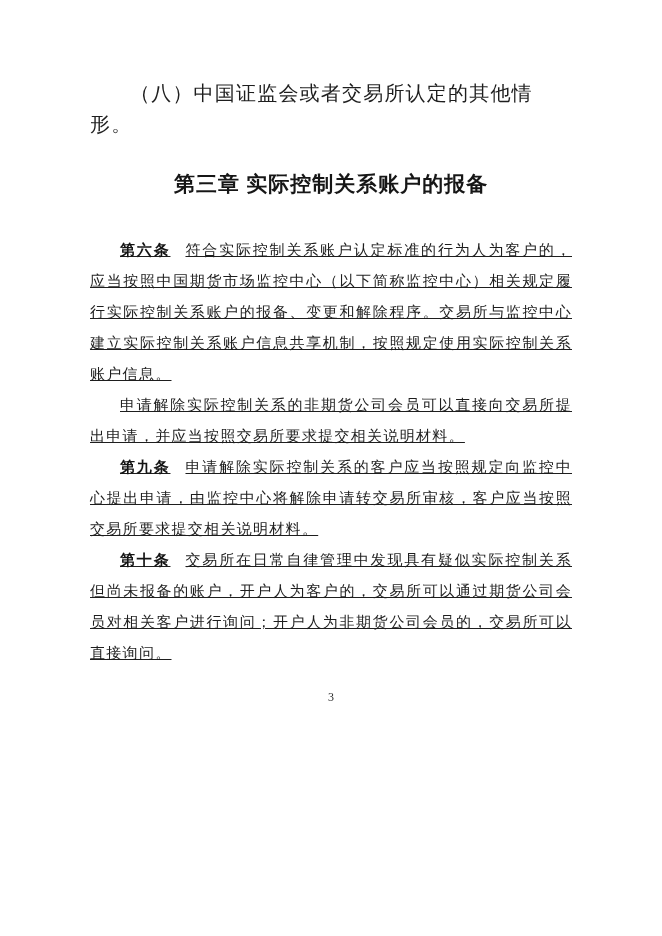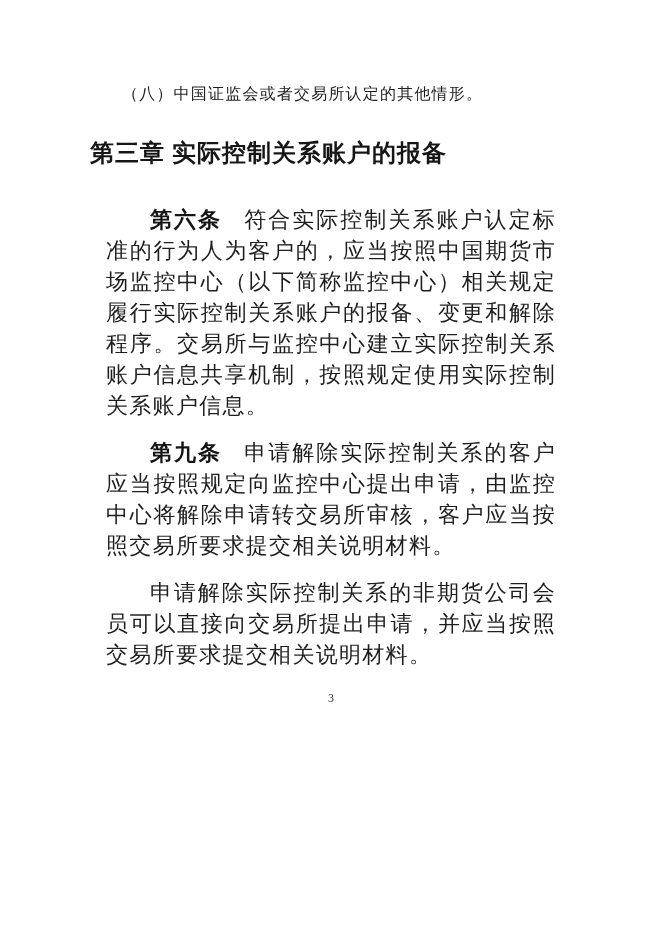--- a/index.html
+++ b/index.html
@@ -21,46 +21,48 @@
       box-sizing: border-box;
       position: relative;
     }
     .content {
       width: 482px;
       margin: 0 auto;
       padding-top: 78px;
       box-sizing: border-box;
     }
     .intro-clause {
-      font-size: 16px;
+      font-size: 20px;
       line-height: 31px;
       letter-spacing: 1.2px;
       text-indent: 2em;
       margin: 0;
     }
     .chapter-heading {
       margin: 29px 0 8px 0;
-      font-size: 24px;
+      font-size: 21px;
       font-weight: bold;
       line-height: 31px;
+      text-align: center;
       letter-spacing: 1px;
       color: #161616;
     }
     .body-block {
       margin-top: 35px;
     }
     .article {
-      font-size: 22px;
+      font-size: 15px;
       line-height: 31px;
       letter-spacing: 1.3px;
       text-indent: 2em;
       text-align: justify;
       text-justify: inter-character;
       text-align-last: left;
-      margin: 16px;
+      margin: 0;
+      text-decoration: underline;
     }
     .article-label {
       font-weight: bold;
       color: #141414;
       margin-right: 1em;
     }
     .page-number {
       margin-top: 20px;
       text-align: center;
       font-size: 12px;
@@ -78,23 +80,24 @@
     <p class="intro-clause">（八）中国证监会或者交易所认定的其他情形。</p>
 
     <h2 class="chapter-heading">第三章 实际控制关系账户的报备</h2>
 
     <div class="body-block">
 
       <p class="article"><span class="article-label">第六条</span><span>符合实际控制关系账户认定标准的行为人为客户的，应当按照中国期货市场监控中心（以下简称监控中心）相关规定履行实际控制关系账户的报备、变更和解除程序。交易所与监控中心建立实际控制关系账户信息共享机制，按照规定使用实际控制关系账户信息。</span></p>
 
 
 
+      <p class="article"><span>申请解除实际控制关系的非期货公司会员可以直接向交易所提出申请，并应当按照交易所要求提交相关说明材料。</span></p>
+
       <p class="article"><span class="article-label">第九条</span><span>申请解除实际控制关系的客户应当按照规定向监控中心提出申请，由监控中心将解除申请转交易所审核，客户应当按照交易所要求提交相关说明材料。</span></p>
 
-      <p class="article"><span>申请解除实际控制关系的非期货公司会员可以直接向交易所提出申请，并应当按照交易所要求提交相关说明材料。</span></p>
-
+      <p class="article"><span class="article-label">第十条</span><span>交易所在日常自律管理中发现具有疑似实际控制关系但尚未报备的账户，开户人为客户的，交易所可以通过期货公司会员对相关客户进行询问；开户人为非期货公司会员的，交易所可以直接询问。</span></p>
 
     </div>
 
     <div class="page-number">3</div>
 
   </div>
 </div>
 
 </body></html>

